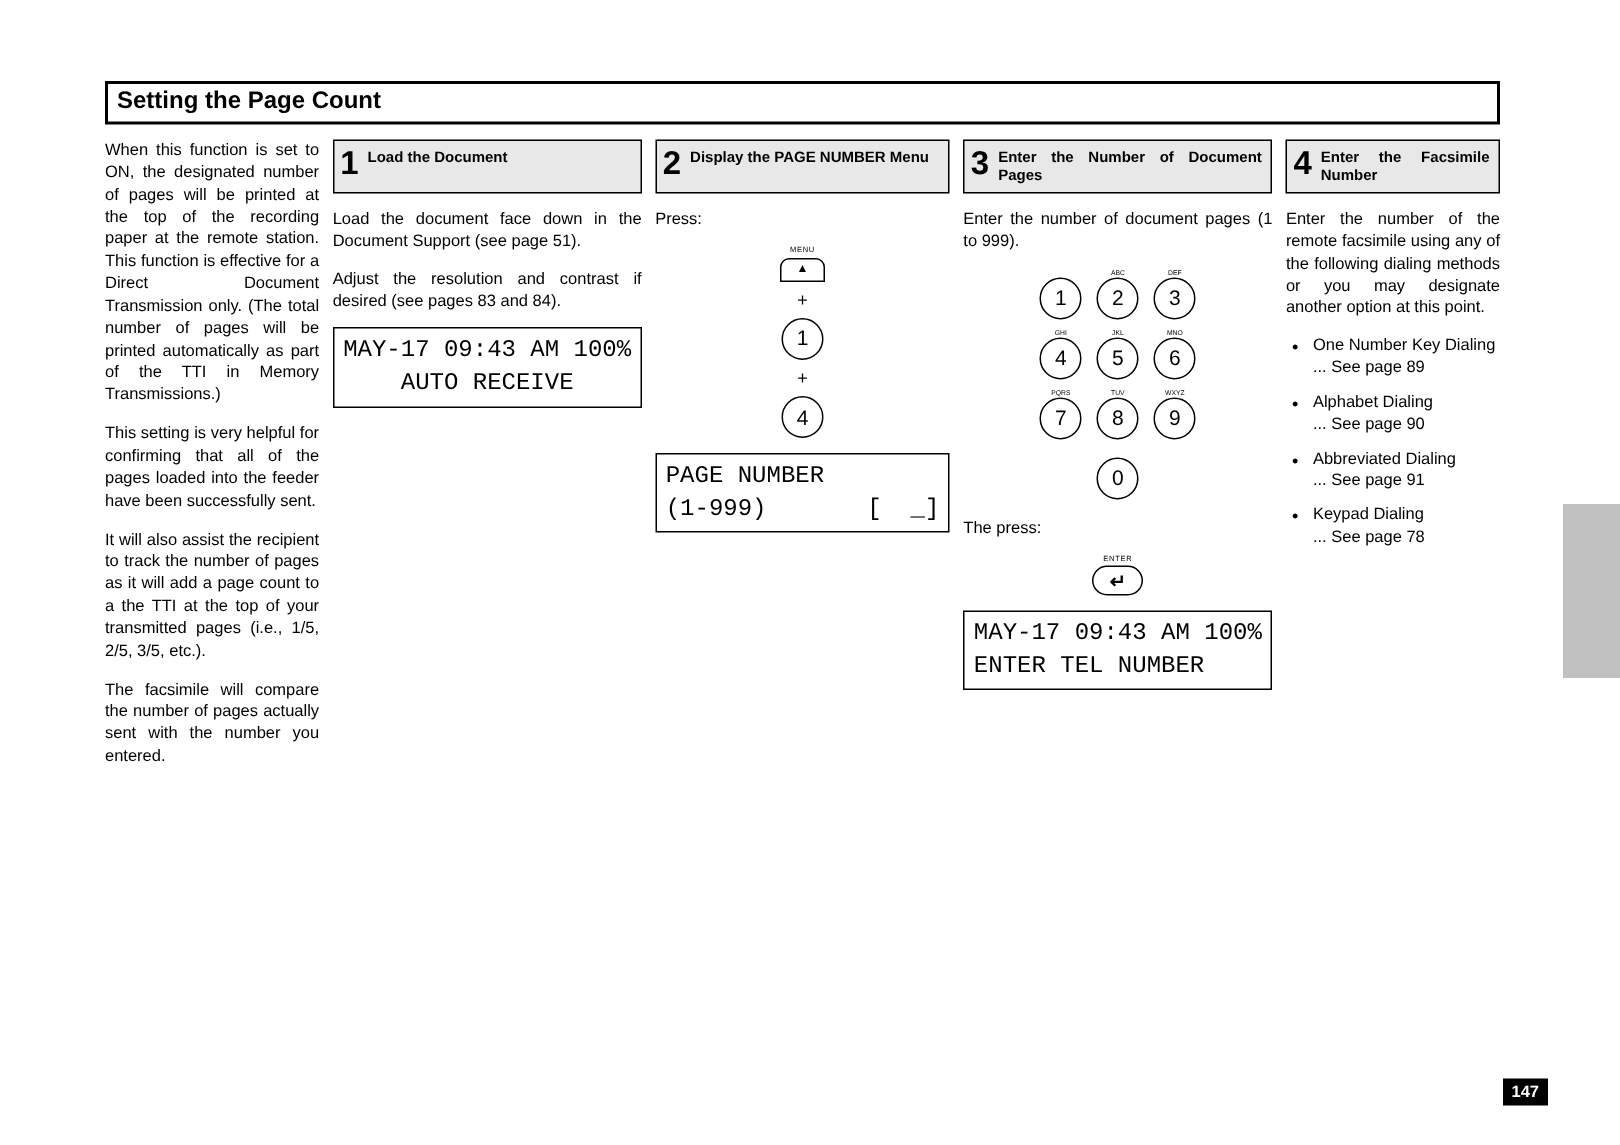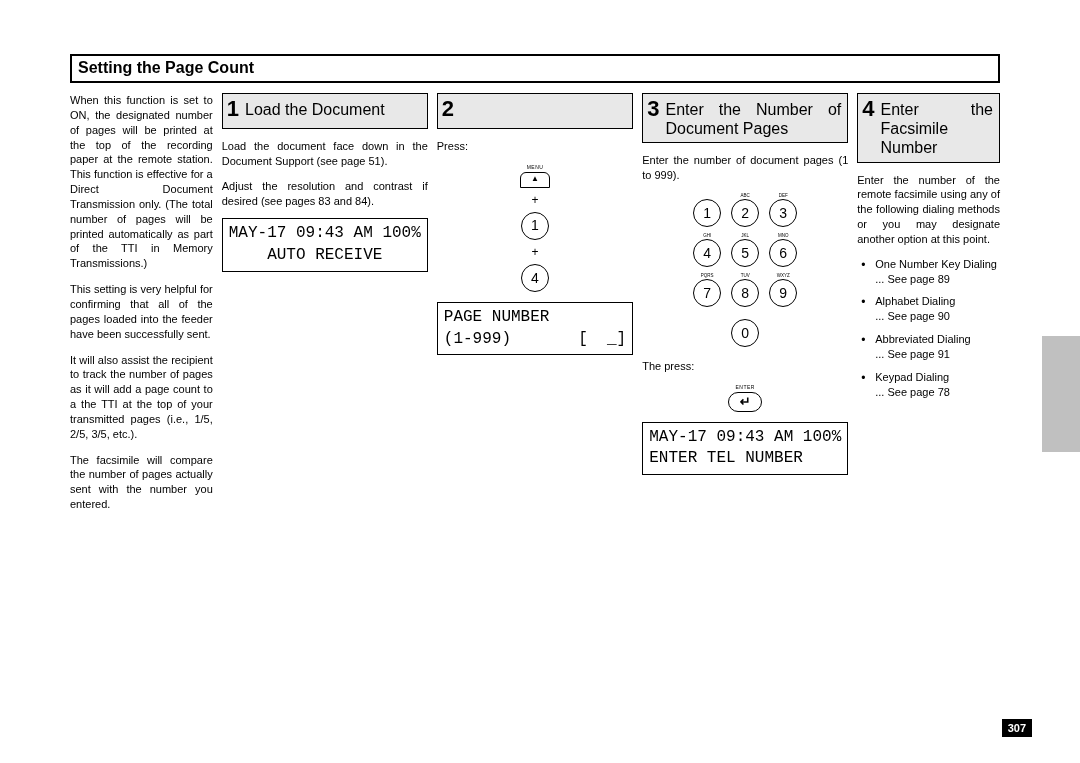--- a/index.html
+++ b/index.html
@@ -7,21 +7,21 @@
   .page { position: relative; width: 1080px; height: 763px; padding: 54px 80px 40px 70px; }
   .side-tab { position: absolute; right: 0; top: 336px; width: 38px; height: 116px; background: #c0c0c0; }
   .page-num { position: absolute; right: 48px; bottom: 26px; background: #000; color: #fff; font-size: 11px; font-weight: bold; padding: 3px 6px; }
   .title-bar { border: 2px solid #000; padding: 3px 6px 4px 6px; margin-bottom: 10px; }
   .title-bar h1 { font-size: 16px; font-weight: bold; }
   .columns { display: flex; gap: 9px; }
   .col { flex: 1; font-size: 11px; line-height: 1.35; text-align: justify; }
   .intro p { margin-bottom: 11px; }
   .step-header { border: 1px solid #000; background: #e8e8e8; display: flex; align-items: flex-start; padding: 4px 6px 4px 4px; min-height: 36px; margin-bottom: 10px; }
   .step-num { font-size: 22px; font-weight: bold; line-height: 1; margin-right: 6px; }
-  .step-title { font-size: 16px; font-weight: normal; line-height: 1.2; padding-top: 2px; }
+  .step-title { font-size: 10px; font-weight: bold; line-height: 1.2; padding-top: 2px; }
   .para { margin-bottom: 10px; text-align: justify; }
   .lcd { border: 1px solid #000; font-family: "Courier New", monospace; font-size: 16px; padding: 4px 6px; line-height: 1.35; white-space: pre; margin-top: 4px; margin-bottom: 2px; }
   .press-stack { display: flex; flex-direction: column; align-items: center; gap: 4px; margin: 6px 0 10px 0; }
   .menu-btn { width: 32px; display:flex; flex-direction:column; align-items:center; }
   .menu-label { font-size: 5px; letter-spacing: 0.5px; margin-bottom: 1px; }
   .menu-shape { width: 30px; height: 16px; border: 1.5px solid #000; border-top-left-radius: 6px; border-top-right-radius: 6px; display:flex; align-items:center; justify-content:center; font-size:8px; }
   .plus { font-size: 12px; }
   .key-circle { width: 28px; height: 28px; border: 1.5px solid #000; border-radius: 50%; display: flex; align-items: center; justify-content: center; font-size: 14px; }
   .keypad { display: flex; flex-direction: column; align-items: center; gap: 6px; margin: 6px 0 12px 0; }
   .keypad-row { display: flex; gap: 10px; }
@@ -32,21 +32,21 @@
   .enter-btn { width: 34px; height: 20px; border: 1.5px solid #000; border-radius: 10px; display:flex; align-items:center; justify-content:center; font-size:13px; font-weight:bold; }
   ul.bullets { list-style: none; padding-left: 18px; }
   ul.bullets li { position: relative; margin-bottom: 8px; line-height:1.35; }
   ul.bullets li::before { content: "•"; position: absolute; left: -14px; font-size: 12px; }
 </style>
 </head>
 <body>
 
 <div class="page">
   <div class="side-tab"></div>
-  <div class="page-num">307</div>
+  <div class="page-num">147</div>
 
   <div class="title-bar">
     <h1>Setting the Page Count</h1>
   </div>
 
   <div class="columns">
 
     <div class="col intro">
       <p>When this function is set to ON, the designated number of pages will be printed at the top of the recording paper at the remote station. This function is effective for a Direct Document Transmission only. (The total number of pages will be printed automatically as part of the TTI in Memory Transmissions.)</p>
       <p>This setting is very helpful for confirming that all of the pages loaded into the feeder have been successfully sent.</p>
@@ -61,20 +61,21 @@
       </div>
       <p class="para">Load the document face down in the Document Support (see page 51).</p>
       <p class="para">Adjust the resolution and contrast if desired (see pages 83 and 84).</p>
       <div class="lcd">MAY-17 09:43 AM 100%
     AUTO RECEIVE</div>
     </div>
 
     <div class="col">
       <div class="step-header">
         <div class="step-num">2</div>
+        <div class="step-title">Display the PAGE NUMBER Menu</div>
       </div>
       <p class="para" style="text-align:left">Press:</p>
       <div class="press-stack">
         <div class="menu-btn">
           <div class="menu-label">MENU</div>
           <div class="menu-shape">
               <span>▲</span>
             </div>
         </div>
         <div class="plus">+</div>

